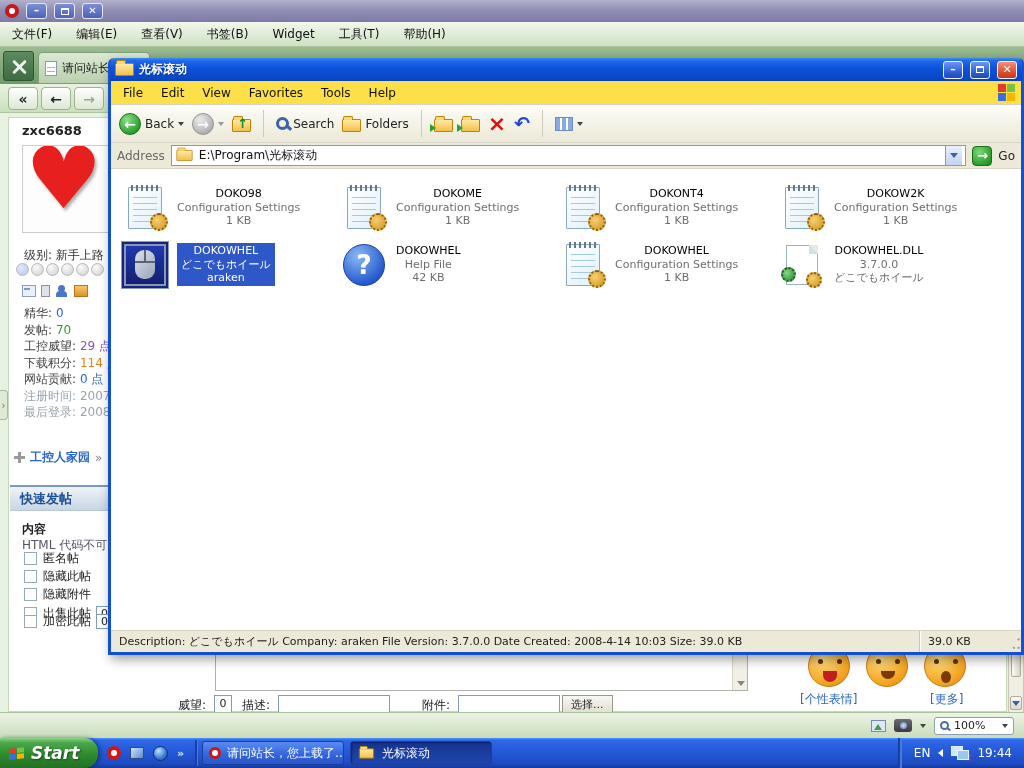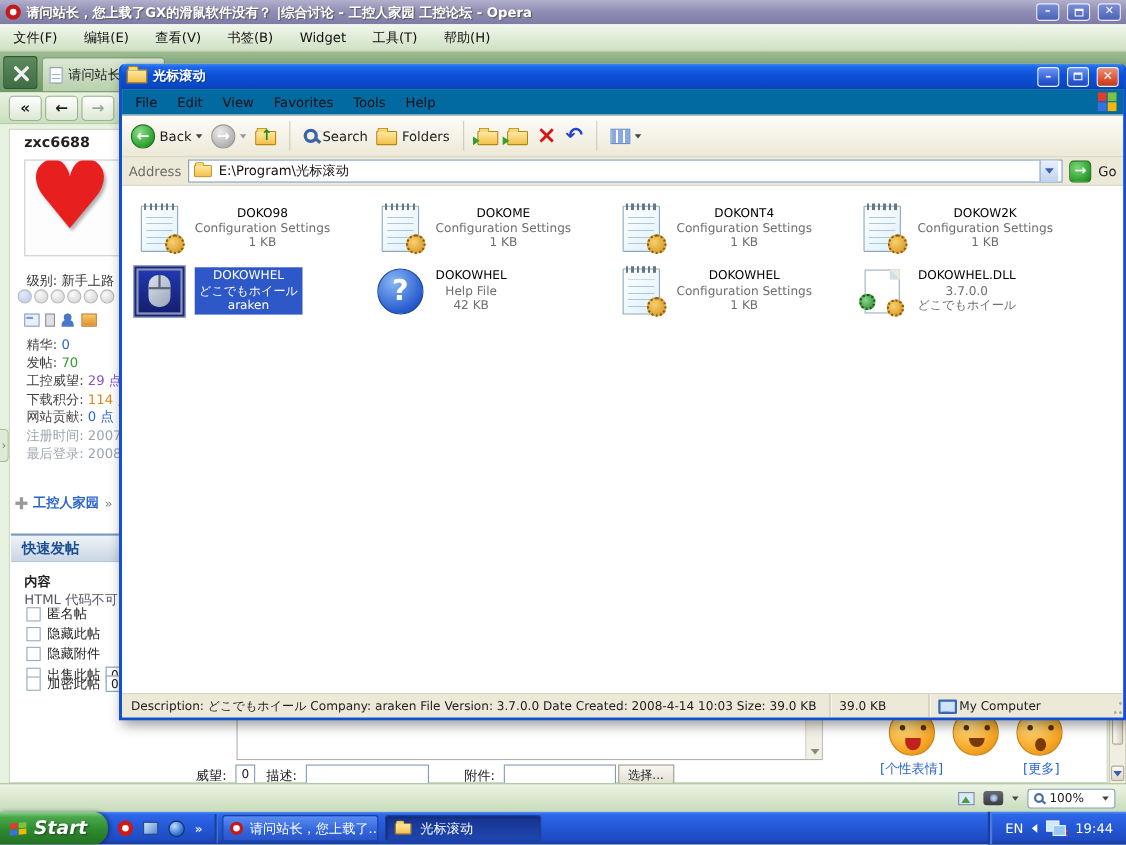--- a/index.html
+++ b/index.html
@@ -160,21 +160,21 @@
                background: linear-gradient(180deg,#3b8bf5 0%,#1f68ea 12%,#0d51da 45%,#0a47c6 88%,#0940b4 100%);
                display: flex; align-items: center; gap: 5px; padding: 0 5px;
                color: #fff; font-weight: bold; font-size: 12px; text-shadow: 1px 1px 1px #0a3a9a; }
   .exp-title .spacer { flex: 1; }
   .xp-btn { width: 20px; height: 18px; border-radius: 3px; border: 1px solid #f0f4ff;
             display: inline-flex; align-items: center; justify-content: center; margin-left: 2px;
             color: #fff; font-size: 11px; font-weight: bold; line-height: 1;
             background: linear-gradient(180deg,#6a96f2,#2a5ad0 70%,#1e48b8); text-shadow: none; }
   .xp-btn.close { background: linear-gradient(180deg,#f09078,#dd4f2c 65%,#c23a1a); }
   .max-glyph { width: 8px; height: 7px; border: 1px solid #fff; border-top-width: 2px; display: block; }
-  .exp-menu { height: 24px; background: #0369a1; border-bottom: 1px solid #d8d4c8;
+  .exp-menu { height: 24px; background: #fde047; border-bottom: 1px solid #d8d4c8;
               display: flex; align-items: center; gap: 18px; padding: 0 12px; font-size: 12px; color: #111;
               position: relative; }
   .winlogo { position: absolute; right: 6px; top: 3px; display: grid;
              grid-template-columns: 8px 8px; grid-template-rows: 8px 8px; gap: 1px; }
   .winlogo i { display: block; }
   .winlogo i:nth-child(1){ background:#e23a2e; } .winlogo i:nth-child(2){ background:#7bc143; }
   .winlogo i:nth-child(3){ background:#3a6fe2; } .winlogo i:nth-child(4){ background:#f5b800; }
   .exp-toolbar { height: 38px; background: linear-gradient(#fdfcf8,#ece9d8);
                  border-bottom: 1px solid #d8d4c8; display: flex; align-items: center;
                  padding: 0 8px; gap: 8px; font-size: 12px; color: #222; }
@@ -312,21 +312,20 @@
   .net-x { position: absolute; right: -3px; bottom: -4px; color: #ff3a3a; font-size: 11px; font-weight: bold; }
 </style>
 </head>
 <body>
 
 <div class="screen">
 
   <div class="opera-win">
     <div class="o-title">
       <span class="opera-ico"></span>
-      <span class="o-title-text">请问站长，您上载了GX的滑鼠软件没有？ |综合讨论 - 工控人家园 工控论坛 - Opera</span>
       <span class="win-btn">–</span>
       <span class="win-btn">
           <span class="max-glyph"></span>
         </span>
       <span class="win-btn">✕</span>
     </div>
     <div class="o-menubar">
       <span>文件(F)</span>
       <span>编辑(E)</span>
       <span>查看(V)</span>
@@ -642,24 +641,20 @@
               <div>3.7.0.0</div>
               <div>どこでもホイール</div>
             </span>
         </div>
       </div>
     </div>
 
     <div class="exp-status">
       <span class="st-left">Description: どこでもホイール Company: araken File Version: 3.7.0.0 Date Created: 2008-4-14 10:03 Size: 39.0 KB</span>
       <span class="st-size">39.0 KB</span>
-      <span class="st-loc">
-        <span class="pc-ico"></span>
-        <span>My Computer</span>
-      </span>
       <span class="grip"></span>
     </div>
   </div>
 
   <div class="taskbar">
     <div class="start-btn">
       <span class="flag">
           <i></i>
           <i></i>
           <i></i>

